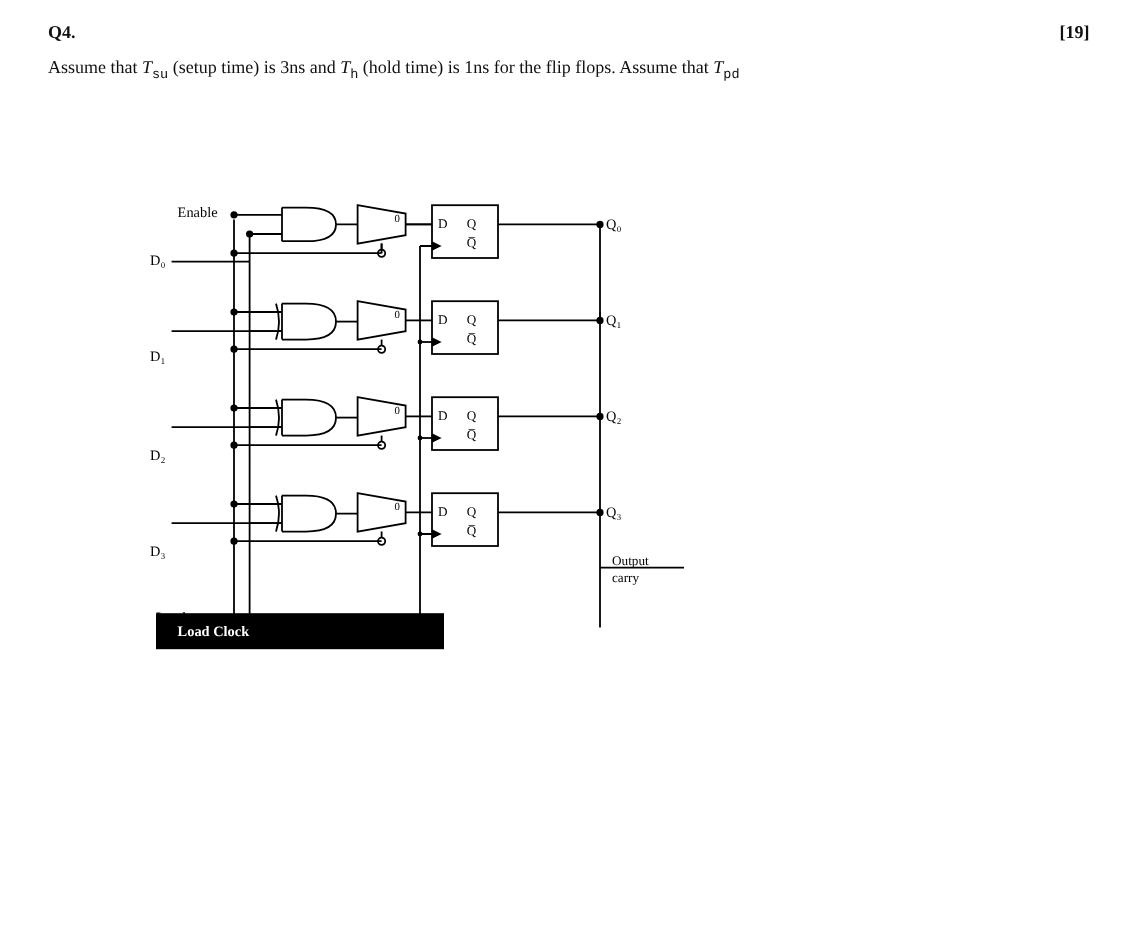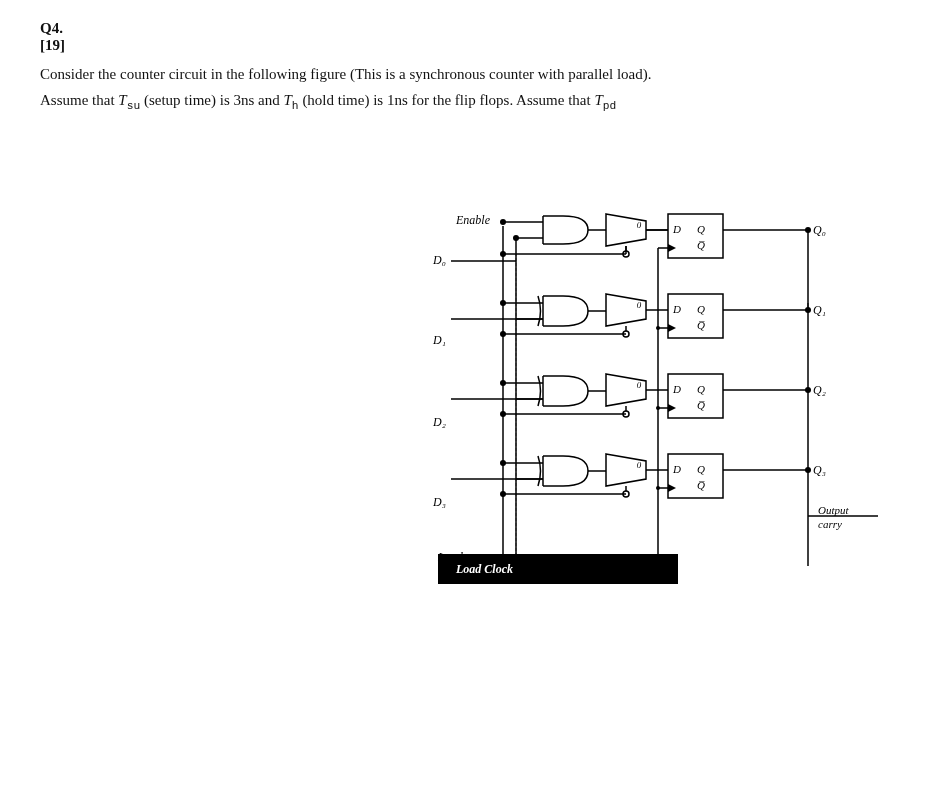--- a/index.html
+++ b/index.html
@@ -8,47 +8,44 @@
       font-family: "Times New Roman", Times, serif;
       font-size: 15px;
       color: #111;
       padding: 20px 40px;
     }
     .question-header {
       display: flex;
       justify-content: space-between;
       font-weight: bold;
       margin-bottom: 8px;
-      flex-direction: column;
     }
     .question-text {
       line-height: 1.7;
       margin-bottom: 20px;
     }
     .question-text sub { font-size: 0.75em; font-family: Liberation Mono, monospace; }
     .diagram-container {
       display: flex;
-      justify-content: flex-end;
+      justify-content: flex-start;
       margin-top: 10px;
-      font-style: italic;
     }
     svg text {
       font-family: "Times New Roman", Times, serif;
     }
   </style>
 </head>
 <body>
 
 <div class="question-header">
   <span>Q4.</span>
   <span>[19]</span>
 </div>
 
 <div class="question-text">
-  <p>Consider the counter circuit in the following figure (This is a synchronous counter with parallel load).</p>
   <p>
     Assume that <em>T</em><sub>su</sub> (setup time) is 3ns and <em>T</em><sub>h</sub> (hold time) is 1ns for the flip flops. Assume that <em>T</em><sub>pd</sub>
   </p>
 </div>
 
 <div class="diagram-container">
   <svg width="560" height="460" viewBox="0 0 560 460">
 
     <rect x="0" y="0" width="560" height="460" fill="white"></rect>
 

